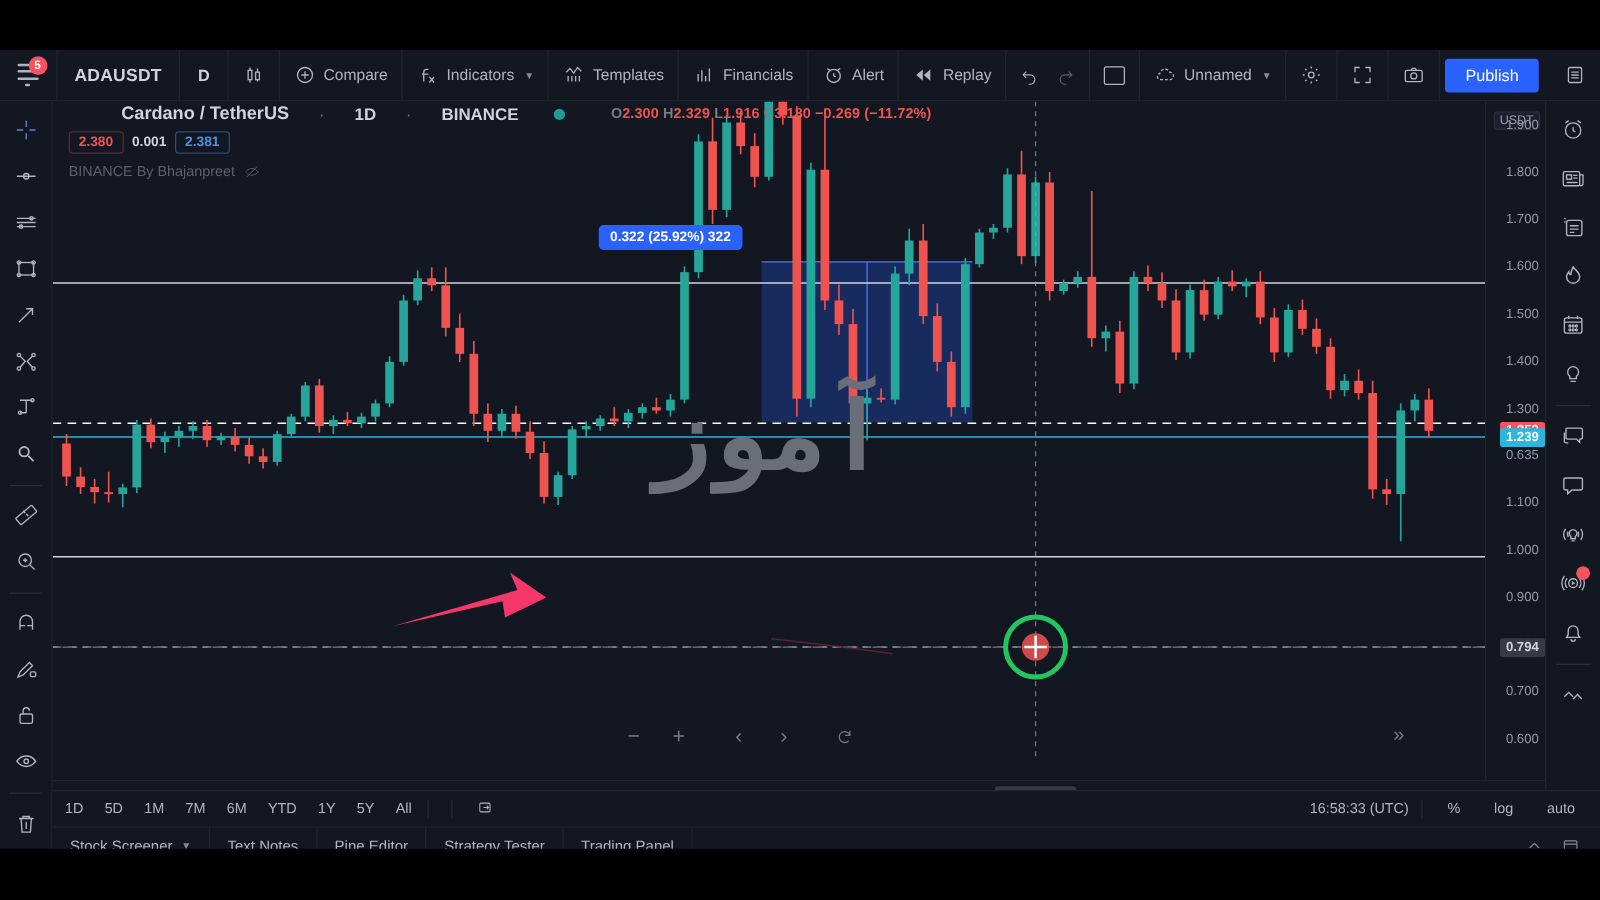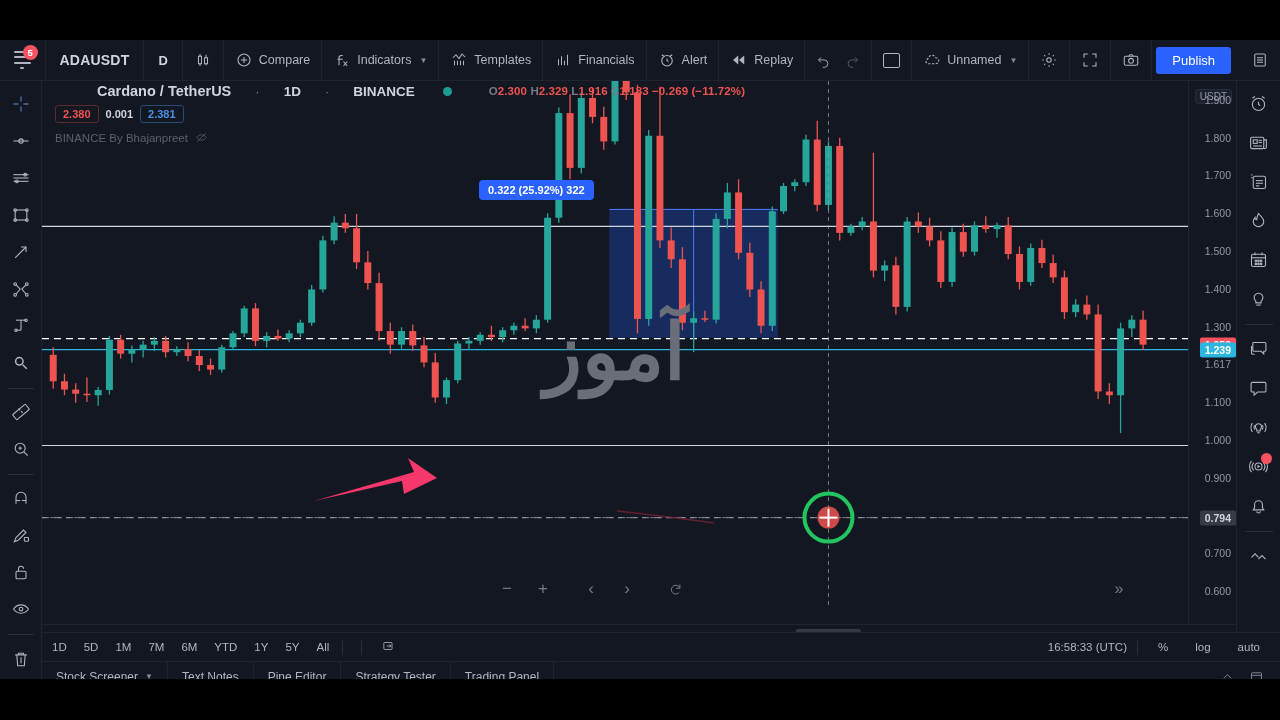--- a/index.html
+++ b/index.html
@@ -75,21 +75,21 @@
   .qask { color:#4a90e2; border:1px solid #2a4a78; padding:2px 7px; border-radius:3px;}
   .indic { margin-top:8px; font-size:11.5px; color:#5d6069; display:flex; align-items:center; gap:7px;}
 
   
   .measure-tip { position:absolute; background:#2962ff; color:#fff; font-size:11px; font-weight:bold;
                  padding:4px 9px; border-radius:4px; white-space:nowrap; z-index:16; }
 
   
   .wm { position:absolute; left:0; top:0; width:100%; height:100%; display:flex; align-items:center;
         justify-content:center; pointer-events:none; z-index:8; }
-  .wm span { font-size:78px; font-weight:bold; font-family:Liberation Serif, serif; direction:rtl; letter-spacing:-2px;}
+  .wm span { font-size:78px; font-weight:bold; font-family:Liberation Mono, monospace; direction:rtl; letter-spacing:-2px;}
   .wm .w1 { color:#8c6239; }
   .wm .w2 { color:#6a6e78; }
 
   
   .navbtns { position:absolute; left:0; right:48px; bottom:22px; display:flex; align-items:center;
              justify-content:center; gap:6px; z-index:14; }
   .navbtn { width:30px; height:26px; display:flex; align-items:center; justify-content:center;
             color:#787b86; font-size:17px; border-radius:3px; }
   .navbtn svg { width:15px; height:15px; stroke:#787b86; fill:none; stroke-width:1.6;}
   .to-realtime { position:absolute; right:56px; bottom:22px; width:26px; height:26px; display:flex;
@@ -606,21 +606,21 @@
           <span>Cardano / TetherUS</span>
           <span class="sep">·</span>
           <span class="tfm">1D</span>
           <span class="sep">·</span>
           <span class="tfm">BINANCE</span>
           <span class="dot"></span>
           <span class="ohlc">
             <span>O</span><span class="v">2.300</span>
             <span>H</span><span class="v">2.329</span>
             <span>L</span><span class="v">1.916</span>
-            <span>C</span><span class="v">1.183</span>
+            <span>C</span><span class="v">3.180</span>
             <span class="v">−0.269 (−11.72%)</span>
           </span>
         </div>
         <div class="quotes">
           <span class="qbid">2.380</span>
           <span class="qspread">0.001</span>
           <span class="qask">2.381</span>
         </div>
         <div class="indic">
           <span>BINANCE By Bhajanpreet</span>
@@ -656,21 +656,21 @@
             <path d="M12 3v2M12 19v2M3 12h2M19 12h2M5.6 5.6l1.4 1.4M17 17l1.4 1.4M18.4 5.6L17 7M7 17l-1.4 1.4"></path>
         </svg>
       </div>
     <div class="ptick" style="top: 18.8849px;">1.900</div>
         <div class="ptick" style="top: 56.6547px;">1.800</div>
         <div class="ptick" style="top: 94.4245px;">1.700</div>
         <div class="ptick" style="top: 132.194px;">1.600</div>
         <div class="ptick" style="top: 169.964px;">1.500</div>
         <div class="ptick" style="top: 207.734px;">1.400</div>
         <div class="ptick" style="top: 245.504px;">1.300</div>
-        <div class="ptick" style="top: 283.273px;">1.617</div>
+        <div class="ptick" style="top: 283.273px;">0.635</div>
         <div class="ptick" style="top: 321.043px;">1.100</div>
         <div class="ptick" style="top: 358.813px;">1.000</div>
         <div class="ptick" style="top: 396.583px;">0.900</div>
         <div class="ptick" style="top: 434.353px;">0.800</div>
         <div class="ptick" style="top: 472.122px;">0.700</div>
         <div class="ptick" style="top: 509.892px;">0.600</div>
         <div class="plabel red" style="top: 263.633px;">1.252</div>
         <div class="plabel cyanb" style="top: 268.543px;">1.239</div>
         <div class="plabel grey" style="top: 436.619px;">0.794</div>
       </div>

